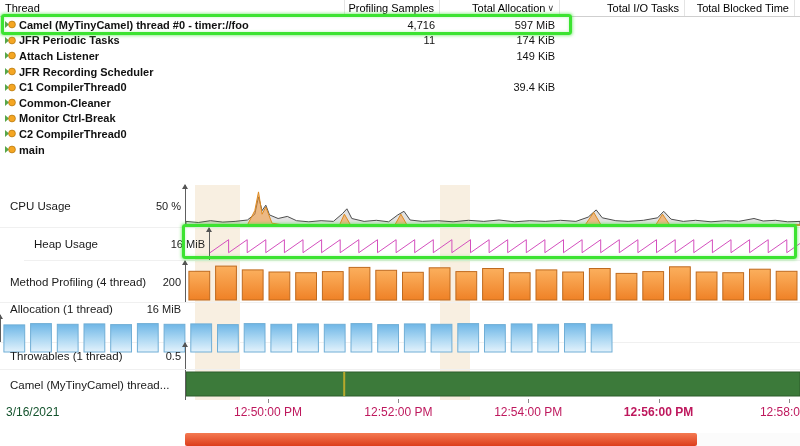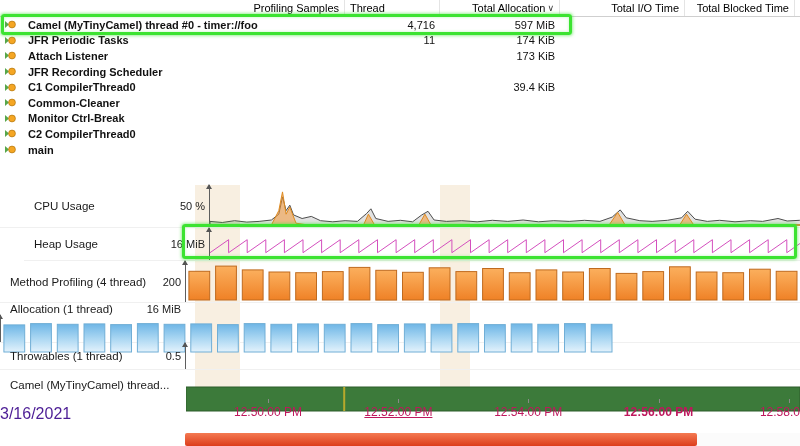--- a/index.html
+++ b/index.html
@@ -7,21 +7,21 @@
 .screen{position:relative;width:800px;height:446px;background:#fff;font-family:"Liberation Sans",sans-serif;overflow:hidden;color:#111}
 
 
 .table{position:absolute;top:0;left:0;width:800px;height:158px;overflow:hidden;background:#fff}
 .thead{display:grid;grid-template-columns:345px 95px 120px 125px 110px 1fr;height:17px;border-bottom:1px solid #cfcfcf;font-size:11px;align-items:center}
 .th{padding:0 5px;white-space:nowrap;overflow:hidden;border-right:1px solid #e4e4e4;height:100%;display:flex;align-items:center;color:#000}
 .th.num{justify-content:flex-end}
 .sort{font-size:9px;margin-left:2px;color:#333}
 .trow{display:grid;grid-template-columns:345px 95px 120px 125px 110px 1fr;height:15.6px;align-items:center;font-size:11px}
 .tcell{padding:0 5px;white-space:nowrap;overflow:hidden;height:100%;display:flex;align-items:center}
-.tname{gap:12px;font-weight:bold}
+.tname{gap:3px;font-weight:bold}
 .tnum{justify-content:flex-end}
 .ticon{flex:0 0 auto}
 
 
 .tl-grid{position:absolute;left:0;top:185px;width:800px;z-index:1}
 .tl-row{display:flex;border-bottom:1px solid #f0f0f0;position:relative}
 .tl-row:last-child{border-bottom:none}
 .tl-label{width:185px;display:flex;align-items:center;font-size:11.5px;padding-left:10px;color:#1a1a1a}
 .tl-name{white-space:nowrap;overflow:hidden}
 .tl-axisval{margin-left:auto;padding-right:4px;white-space:nowrap;font-size:11px;color:#222}
@@ -29,43 +29,43 @@
 .tl-chart svg{position:absolute;left:0;top:0;display:block}
 .axis-arrow{position:absolute;left:-4px;top:-1px;width:0;height:0;border-left:3.5px solid transparent;border-right:3.5px solid transparent;border-bottom:5px solid #555;z-index:3}
 
 .band{position:absolute;top:185px;height:215px;opacity:.55;z-index:0}
 #band1{left:195px;width:45px}
 #band2{left:440px;width:30px}
 
 .time-axis{position:absolute;left:185px;right:0;top:399px;height:28px;z-index:2}
 .tick-mark{position:absolute;top:0;width:1px;height:4px;background:#8a8a8a}
 .tick-label{position:absolute;top:6px;transform:translateX(-50%);font-size:12px;white-space:nowrap;color:#be185d}
-.date-label{position:absolute;left:0;top:405px;font-size:16px;color:#4c1d95;z-index:2}
+.date-label{position:absolute;left:6px;top:405px;font-size:12px;color:#14532d;z-index:2}
 
 .scroll-track{position:absolute;left:185px;top:433px;width:615px;height:13px;background:#fbfbfb;z-index:2}
 .scroll-thumb{position:absolute;left:0;top:0;width:512px;height:13px;border-radius:2px}
 
 .gbox{position:absolute;border:3px solid #3ce331;border-radius:3px;box-shadow:0 0 3px 1px rgba(60,227,49,.5), inset 0 0 3px rgba(60,227,49,.35);z-index:20;pointer-events:none}
 #gbox-row{left:1px;top:14px;width:571px;height:21px}
 #gbox-heap{left:182px;top:224px;width:615px;height:35px}
 </style>
 </head>
 <body>
 
 <div class="screen">
 
   <div class="table">
     <div class="thead">
+      <div class="th">Thread</div>
       <div class="th num">Profiling Samples</div>
-      <div class="th">Thread</div>
       <div class="th num">
         <span>Total Allocation</span>
         <span class="sort">∨</span>
       </div>
-      <div class="th num">Total I/O Time</div>
+      <div class="th num">Total I/O Tasks</div>
       <div class="th num">Total Blocked Time</div>
       <div class="th"></div>
     </div>
     <div id="rows-container">
   <div class="trow">
     <div class="tcell tname">
       <svg class="ticon" width="11" height="11" viewBox="0 0 11 11">
         <polygon points="0,2 4,5.5 0,9" fill="#57a64a"></polygon>
         <circle cx="7" cy="5.5" r="3.4" fill="#f5a623" stroke="#b97c14" stroke-width="0.8"></circle>
       </svg>
@@ -95,21 +95,21 @@
 
   <div class="trow">
     <div class="tcell tname">
       <svg class="ticon" width="11" height="11" viewBox="0 0 11 11">
         <polygon points="0,2 4,5.5 0,9" fill="#57a64a"></polygon>
         <circle cx="7" cy="5.5" r="3.4" fill="#f5a623" stroke="#b97c14" stroke-width="0.8"></circle>
       </svg>
       <span class="nm">Attach Listener</span>
     </div>
     <div class="tcell tnum c-samples"></div>
-    <div class="tcell tnum c-alloc">173 KiB</div>
+    <div class="tcell tnum c-alloc">149 KiB</div>
     <div class="tcell"></div>
     <div class="tcell"></div>
     <div class="tcell"></div>
   </div>
 
   <div class="trow">
     <div class="tcell tname">
       <svg class="ticon" width="11" height="11" viewBox="0 0 11 11">
         <polygon points="0,2 4,5.5 0,9" fill="#57a64a"></polygon>
         <circle cx="7" cy="5.5" r="3.4" fill="#f5a623" stroke="#b97c14" stroke-width="0.8"></circle>
@@ -196,21 +196,21 @@
     <div class="tcell"></div>
     <div class="tcell"></div>
   </div>
 </div>
   </div>
 
   <div class="band" id="band1" style="background: rgb(242, 225, 201);"></div>
   <div class="band" id="band2" style="background: rgb(242, 225, 201);"></div>
 
   <div class="tl-grid" id="tl-grid">
-  <div class="tl-row" style="height: 43px; padding-left: 24px;">
+  <div class="tl-row" style="height: 43px;">
     <div class="tl-label">
       <span class="tl-name">CPU Usage</span>
       <span class="tl-axisval">50 %</span>
     </div>
     <div class="tl-chart">
       <div class="axis-arrow"></div>
     <svg width="614" height="42">
             <path d="M0 40 L0.0 36.4 L12.3 37.5 L24.6 35.7 L36.8 37.1 L49.1 36.4 L61.4 35.0 L68.8 29.2 L72.5 11.9 L76.1 25.6 L79.8 20.2 L83.5 29.9 L92.1 33.5 L101.3 31.4 L110.5 35.7 L122.8 36.8 L135.1 35.7 L147.4 36.4 L156.6 28.5 L160.9 23.8 L165.8 33.5 L178.1 36.4 L190.3 35.3 L202.6 36.8 L211.8 29.9 L218.0 26.3 L224.1 35.0 L236.4 36.4 L251.7 35.7 L267.1 36.8 L282.4 35.3 L297.8 36.4 L313.1 35.0 L328.5 36.8 L343.8 35.7 L359.2 36.4 L374.5 35.3 L389.9 36.4 L402.2 32.1 L410.2 24.9 L416.3 32.8 L429.8 35.7 L442.1 36.4 L457.4 35.3 L471.6 32.8 L477.7 26.3 L485.1 34.2 L497.3 36.4 L509.6 35.3 L525.0 36.8 L540.3 35.7 L552.6 36.4 L568.0 33.5 L577.2 36.0 L589.4 35.3 L601.7 36.8 L614.0 36.4 L614 40 Z" fill="rgba(140,140,140,0.25)" stroke="#4d4d4d" stroke-width="1"></path>
             <path d="M0 40 L0.0 40.0 L61.4 40.0 L68.8 25.6 L72.5 6.9 L76.1 29.2 L79.8 22.0 L86.0 38.2 L98.2 40.0 L153.5 40.0 L158.4 29.2 L164.6 40.0 L208.8 40.0 L214.9 29.2 L221.0 40.0 L399.1 40.0 L407.7 27.4 L415.1 40.0 L469.7 40.0 L476.5 29.2 L483.8 40.0 L614.0 40.0 L614 40 Z" fill="rgba(244,151,55,0.55)" stroke="#de8a1f" stroke-width="1"></path>
           </svg>
@@ -317,41 +317,41 @@
     <div class="tl-label">
       <span class="tl-name">Throwables (1 thread)</span>
       <span class="tl-axisval">0.5</span>
     </div>
     <div class="tl-chart">
       <div class="axis-arrow"></div>
     <svg width="614" height="26"></svg>
         </div>
   </div>
 
-  <div class="tl-row" style="height: 30px; align-items: center;">
+  <div class="tl-row" style="height: 30px;">
     <div class="tl-label">
       <span class="tl-name">Camel (MyTinyCamel) thread...</span>
       <span class="tl-axisval"></span>
     </div>
     <div class="tl-chart">
 
     <svg width="614" height="30">
             <rect x="0" y="2" width="614" height="24" fill="#3c7a3a" stroke="#2c5c2a" stroke-width="1"></rect>
             <rect x="157.2" y="2" width="2" height="24" fill="#b7a92c"></rect>
           </svg>
         </div>
   </div>
 </div>
 
   <div class="date-label">3/16/2021</div>
   <div class="time-axis" id="time-axis">
       <div class="tick-mark" style="left: 13.5%;"></div>
       <div class="tick-label" style="left: 13.5%;">12:50:00 PM</div>
       <div class="tick-mark" style="left: 34.7%;"></div>
-      <div class="tick-label" style="left: 34.7%; text-decoration: underline;">12:52:00 PM</div>
+      <div class="tick-label" style="left: 34.7%;">12:52:00 PM</div>
       <div class="tick-mark" style="left: 55.8%;"></div>
       <div class="tick-label" style="left: 55.8%;">12:54:00 PM</div>
       <div class="tick-mark" style="left: 77%;"></div>
       <div class="tick-label" style="left: 77%; font-weight: bold;">12:56:00 PM</div>
       <div class="tick-mark" style="left: 98.2%;"></div>
       <div class="tick-label" style="left: 98.2%;">12:58:00 P</div>
     </div>
 
   <div class="scroll-track">
     <div class="scroll-thumb" id="scroll-thumb" style="background: linear-gradient(rgb(244, 122, 82), rgb(220, 61, 28));"></div>

